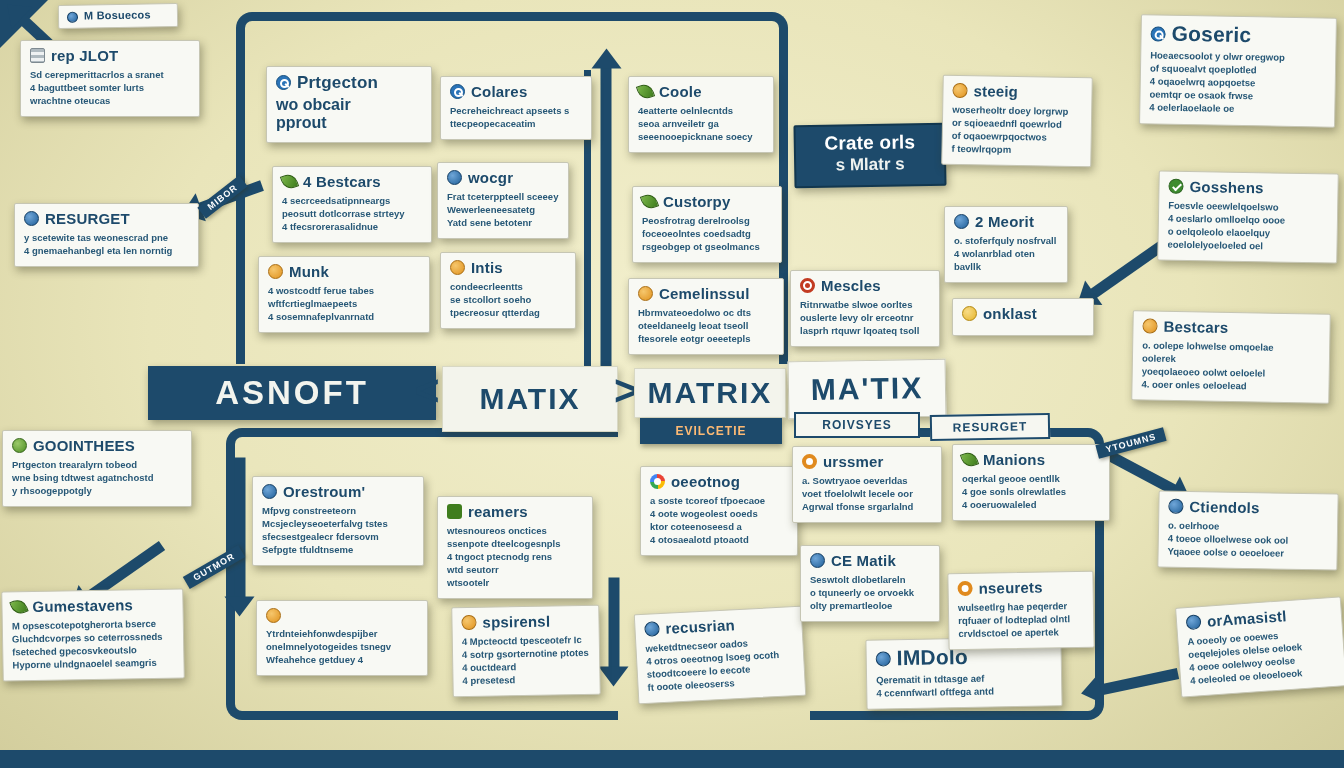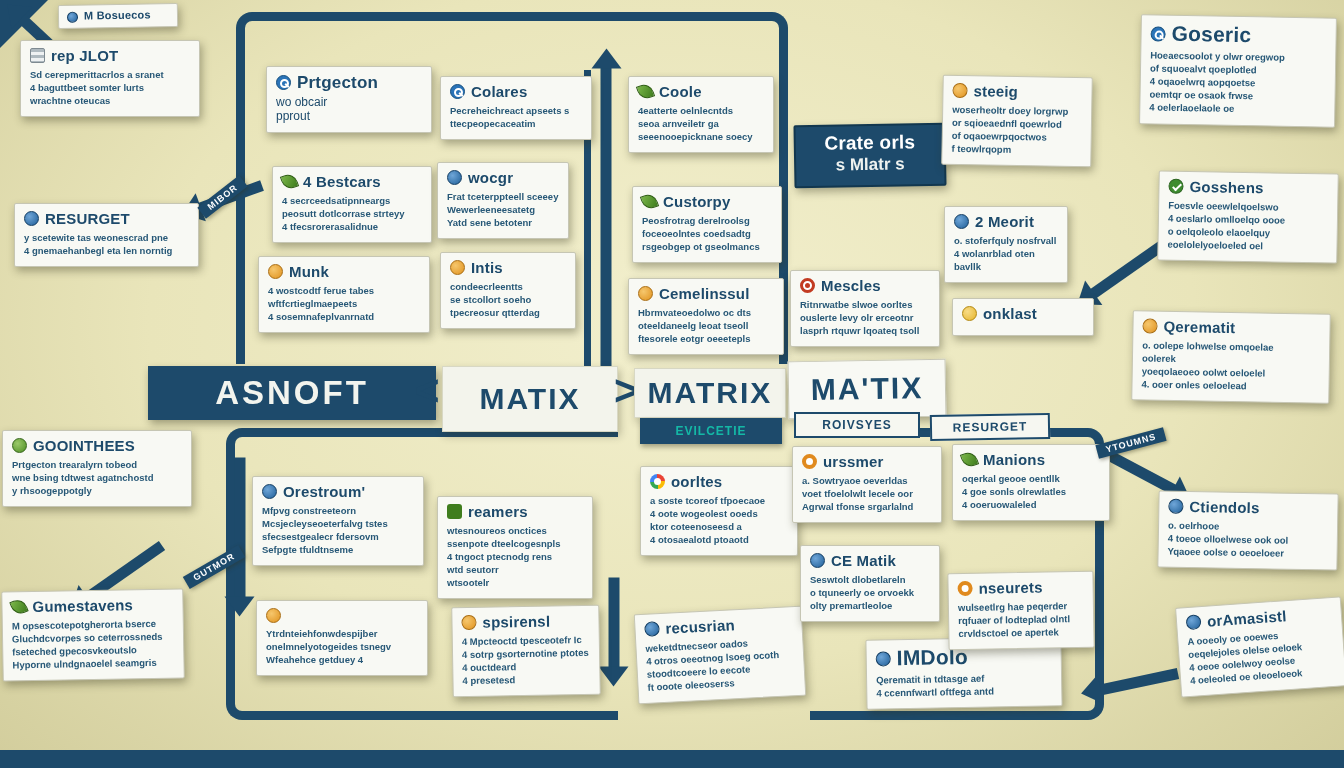--- a/index.html
+++ b/index.html
@@ -27,21 +27,21 @@
     border-top:15px solid transparent;border-bottom:15px solid transparent;border-left:20px solid var(--blue)}
   .vline{position:absolute;background:var(--blue);z-index:2}
   .corner{position:absolute;left:0;top:0;width:0;height:0;border-top:48px solid var(--blue);border-right:48px solid transparent;z-index:2}
   
   .card{position:absolute;background:var(--cardbg);border:1px solid #c6c6b4;border-radius:2px;
         box-shadow:2px 4px 8px rgba(50,50,25,.38);padding:7px 9px 9px;color:var(--blue);z-index:3}
   .card-head{display:flex;align-items:center;gap:6px;margin-bottom:4px;min-height:14px}
   .card-title{font-weight:800;font-size:15px;letter-spacing:.2px;line-height:1.05}
   .card-body{font-size:9.5px;font-weight:700;line-height:1.38;white-space:pre-line;color:var(--blue2)}
   .card--big .card-title{font-size:21px}
-  .card--headline .card-body{font-size:12px;font-weight:400;color:var(--blue);line-height:1.15}
+  .card--headline .card-body{font-size:16px;font-weight:700;color:var(--blue);line-height:1.15}
   .card--dark{background:var(--blue);border:2px solid #133síntesis}
   .card--dark{background:var(--blue);border:2px solid #12374f;color:#fff;text-align:center}
   .card--dark .card-title{color:#fff;font-size:19px}
   .card--dark .card-body{color:#eef2f0;font-size:17px;font-weight:800;white-space:pre-line}
   
   .ic{width:15px;height:15px;border-radius:50%;display:inline-block;position:relative;flex:0 0 auto}
   .ic-orange{background:radial-gradient(circle at 35% 35%, #f6c76d, #e0921e);border:1px solid #a96d12}
   .ic-yellow{background:radial-gradient(circle at 35% 35%, #f8dc86, #e6b52c);border:1px solid #b3880f}
   .ic-orangering{background:#fff;border:4px solid #e08a1e}
   .ic-blue{background:radial-gradient(circle at 35% 35%, #6fa6d8, #205f98);border:1px solid #123d63}
@@ -58,21 +58,21 @@
   .ic-target{background:#fff;border:3px solid #c23b22}
   .ic-target::after{content:"";position:absolute;inset:2px;background:#c23b22;border-radius:50%}
   .ic-news{background:repeating-linear-gradient(#aeb9bf 0 3px, #eef1f2 3px 6px);border:1px solid #7e8a91;border-radius:2px}
   
   .band-seg{position:absolute;display:flex;align-items:center;justify-content:center;font-weight:800;z-index:3}
   #asnoft{background:var(--blue);color:#f2f4ee;font-size:33px;letter-spacing:3px;box-shadow:2px 4px 8px rgba(50,50,25,.4)}
   #matix,#matrix{background:#f3f4ec;color:var(--blue);font-size:30px;letter-spacing:2px;border:1px solid #d8d8c4;box-shadow:2px 4px 8px rgba(50,50,25,.3)}
   #matix2{background:var(--cardbg);color:var(--blue);font-size:30px;letter-spacing:2px;border:1px solid #c6c6b4;box-shadow:2px 4px 8px rgba(50,50,25,.38)}
   .chev{position:absolute;color:var(--blue);font-size:42px;font-weight:800;z-index:3;line-height:1}
   .ribbon{position:absolute;display:flex;align-items:center;justify-content:center;font-size:12px;font-weight:800;letter-spacing:1px;z-index:4}
-  .ribbon--dark{background:var(--blue);color:#14b8a6;box-shadow:1px 3px 5px rgba(50,50,25,.4)}
+  .ribbon--dark{background:var(--blue);color:#fdba74;box-shadow:1px 3px 5px rgba(50,50,25,.4)}
   .ribbon--light{background:#f6f7f1;color:var(--blue);border:2px solid var(--blue)}
   .tag{position:absolute;background:var(--blue);color:#fff;font-size:9px;font-weight:800;padding:2px 9px;letter-spacing:1px;z-index:4;box-shadow:1px 2px 4px rgba(50,50,25,.4)}
   .bottom-bar{position:absolute;left:0;top:750px;width:1344px;height:18px;background:var(--blue);z-index:5}
 </style>
 </head>
 <body>
 
 <div class="stage">
 
   <div class="frame" id="frame-top"></div>
@@ -289,21 +289,21 @@
       <span class="card-title">Cemelinssul</span>
       </div>
     <div class="card-body">Hbrmvateoedolwo oc dts
 oteeldaneelg leoat tseoll
 ftesorele eotgr oeeetepls</div>
   </div>
 
   <div class="card" style="left:640px;top:466px;width:158px">
     <div class="card-head">
         <span class="ic ic-g"></span>
-      <span class="card-title">oorltes</span>
+      <span class="card-title">oeeotnog</span>
       </div>
     <div class="card-body">a soste tcoreof tfpoecaoe
 4 oote wogeolest ooeds
 ktor coteenoseesd a
 4 otosaealotd ptoaotd</div>
   </div>
 
   <div class="card" style="left:636px;top:610px;width:168px;transform:rotate(-3deg)">
     <div class="card-head">
         <span class="ic ic-blue"></span>
@@ -425,21 +425,21 @@
       </div>
     <div class="card-body">Foesvle oeewlelqoelswo
 4 oeslarlo omlloelqo oooe
 o oelqoleolo elaoelquy
 eoelolelyoeloeled oel</div>
   </div>
 
   <div class="card" style="left:1132px;top:312px;width:198px;transform:rotate(1deg)">
     <div class="card-head">
         <span class="ic ic-orange"></span>
-      <span class="card-title">Qerematit</span>
+      <span class="card-title">Bestcars</span>
       </div>
     <div class="card-body">o. oolepe lohwelse omqoelae
 oolerek
 yoeqolaeoeo oolwt oeloelel
 4. ooer onles oeloelead</div>
   </div>
 
   <div class="card" style="left:1158px;top:492px;width:180px;transform:rotate(1deg)">
     <div class="card-head">
         <span class="ic ic-blue"></span>

